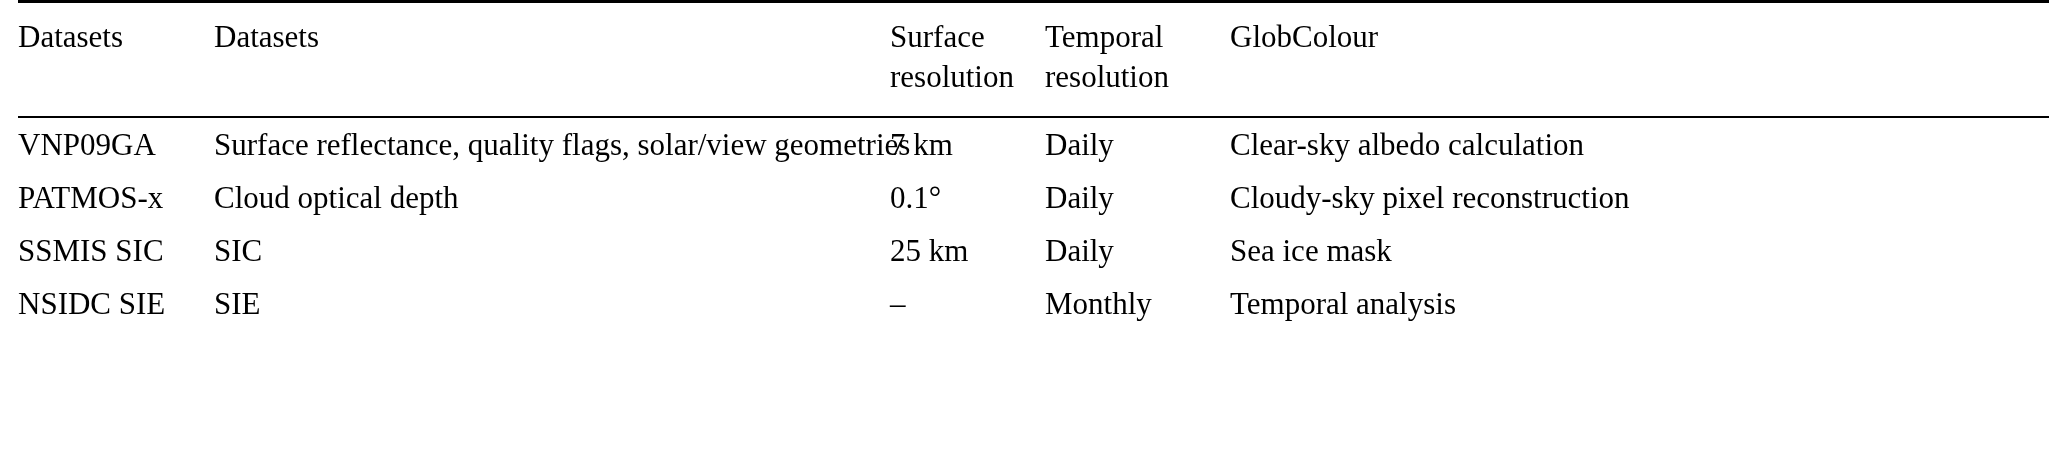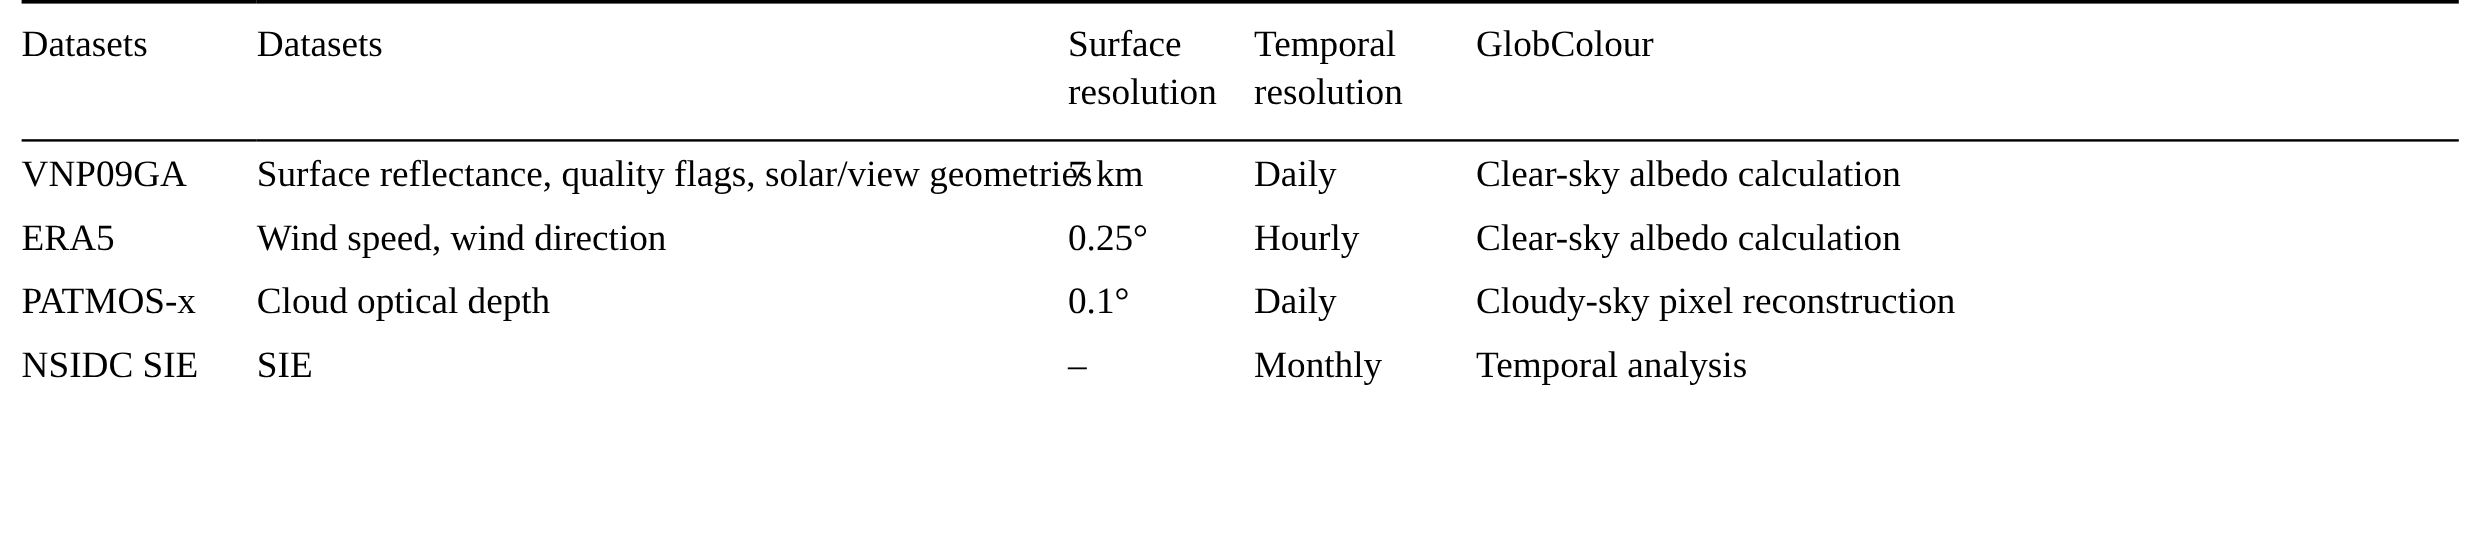--- a/index.html
+++ b/index.html
@@ -93,32 +93,32 @@
     </thead>
     <tbody>
       <tr class="rule-mid firstrow-pad">
         <td>VNP09GA</td>
         <td>Surface reflectance, quality flags, solar/view geometries</td>
         <td>7 km</td>
         <td>Daily</td>
         <td>Clear-sky albedo calculation</td>
       </tr>
       <tr>
-        <td>ERA5</td>
-        <td>Wind speed, wind direction</td>
-        <td>0.25°</td>
-        <td>Hourly</td>
-        <td>Clear-sky albedo calculation</td>
-      </tr>
-      <tr>
         <td>PATMOS-x</td>
         <td>Cloud optical depth</td>
         <td>0.1°</td>
         <td>Daily</td>
         <td>Cloudy-sky pixel reconstruction</td>
+      </tr>
+      <tr>
+        <td>SSMIS SIC</td>
+        <td>SIC</td>
+        <td>25 km</td>
+        <td>Daily</td>
+        <td>Sea ice mask</td>
       </tr>
       <tr>
         <td>NSIDC SIE</td>
         <td>SIE</td>
         <td>–</td>
         <td>Monthly</td>
         <td>Temporal analysis</td>
       </tr>
 
     </tbody>

